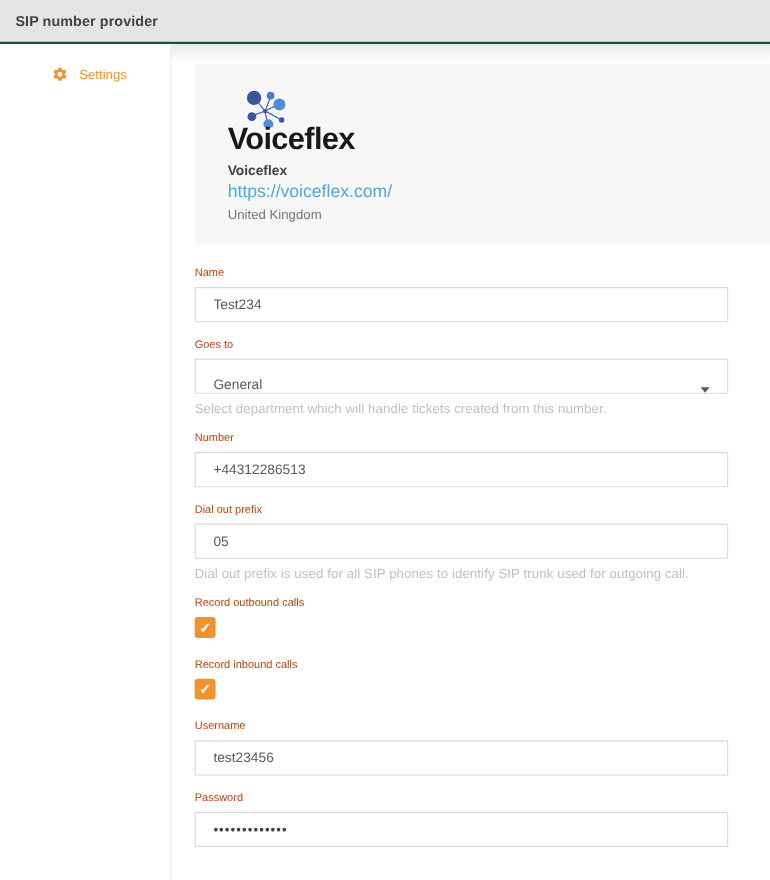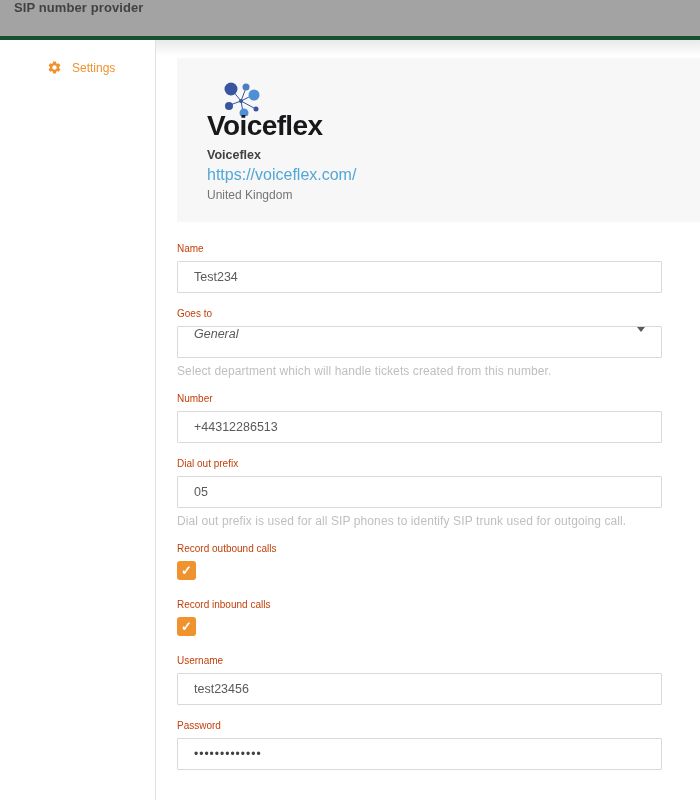--- a/index.html
+++ b/index.html
@@ -6,23 +6,24 @@
   html, body {
     width: 700px; height: 800px;
     background: #ffffff;
     font-family: "Liberation Sans", sans-serif;
     color: #424242;
     overflow: hidden;
   }
   
   .page-header {
     height: 40px;
-    background: #a3a3a3;
-    border-bottom: 4px solid #14532d;
-    display: flex;
+    background: #e5e5e5;
+    border-bottom: 2px solid #14532d;
+    display: flex;
+    align-items: center;
     padding-left: 14px;
   }
   .page-header h1 {
     font-size: 13px;
     font-weight: bold;
     color: #424242;
     letter-spacing: 0.1px;
   }
   
   .layout { display: flex; height: 760px; }
@@ -107,24 +108,23 @@
     border-radius: 1px;
     background: #ffffff;
     padding: 0 16px;
     font-family: "Liberation Sans", sans-serif;
     font-size: 12.5px;
     color: #5a5a5a;
     outline: none;
   }
   .select-box {
     display: flex;
-    align-items: flex-start;
+    align-items: flex-end;
     justify-content: space-between;
     cursor: pointer;
-    font-style: italic;
   }
   .caret-down {
     width: 0; height: 0;
     border-left: 4.5px solid transparent;
     border-right: 4.5px solid transparent;
     border-top: 5px solid #5a5a5a;
   }
   .helper {
     font-size: 12px;
     color: #bfbfbf;

